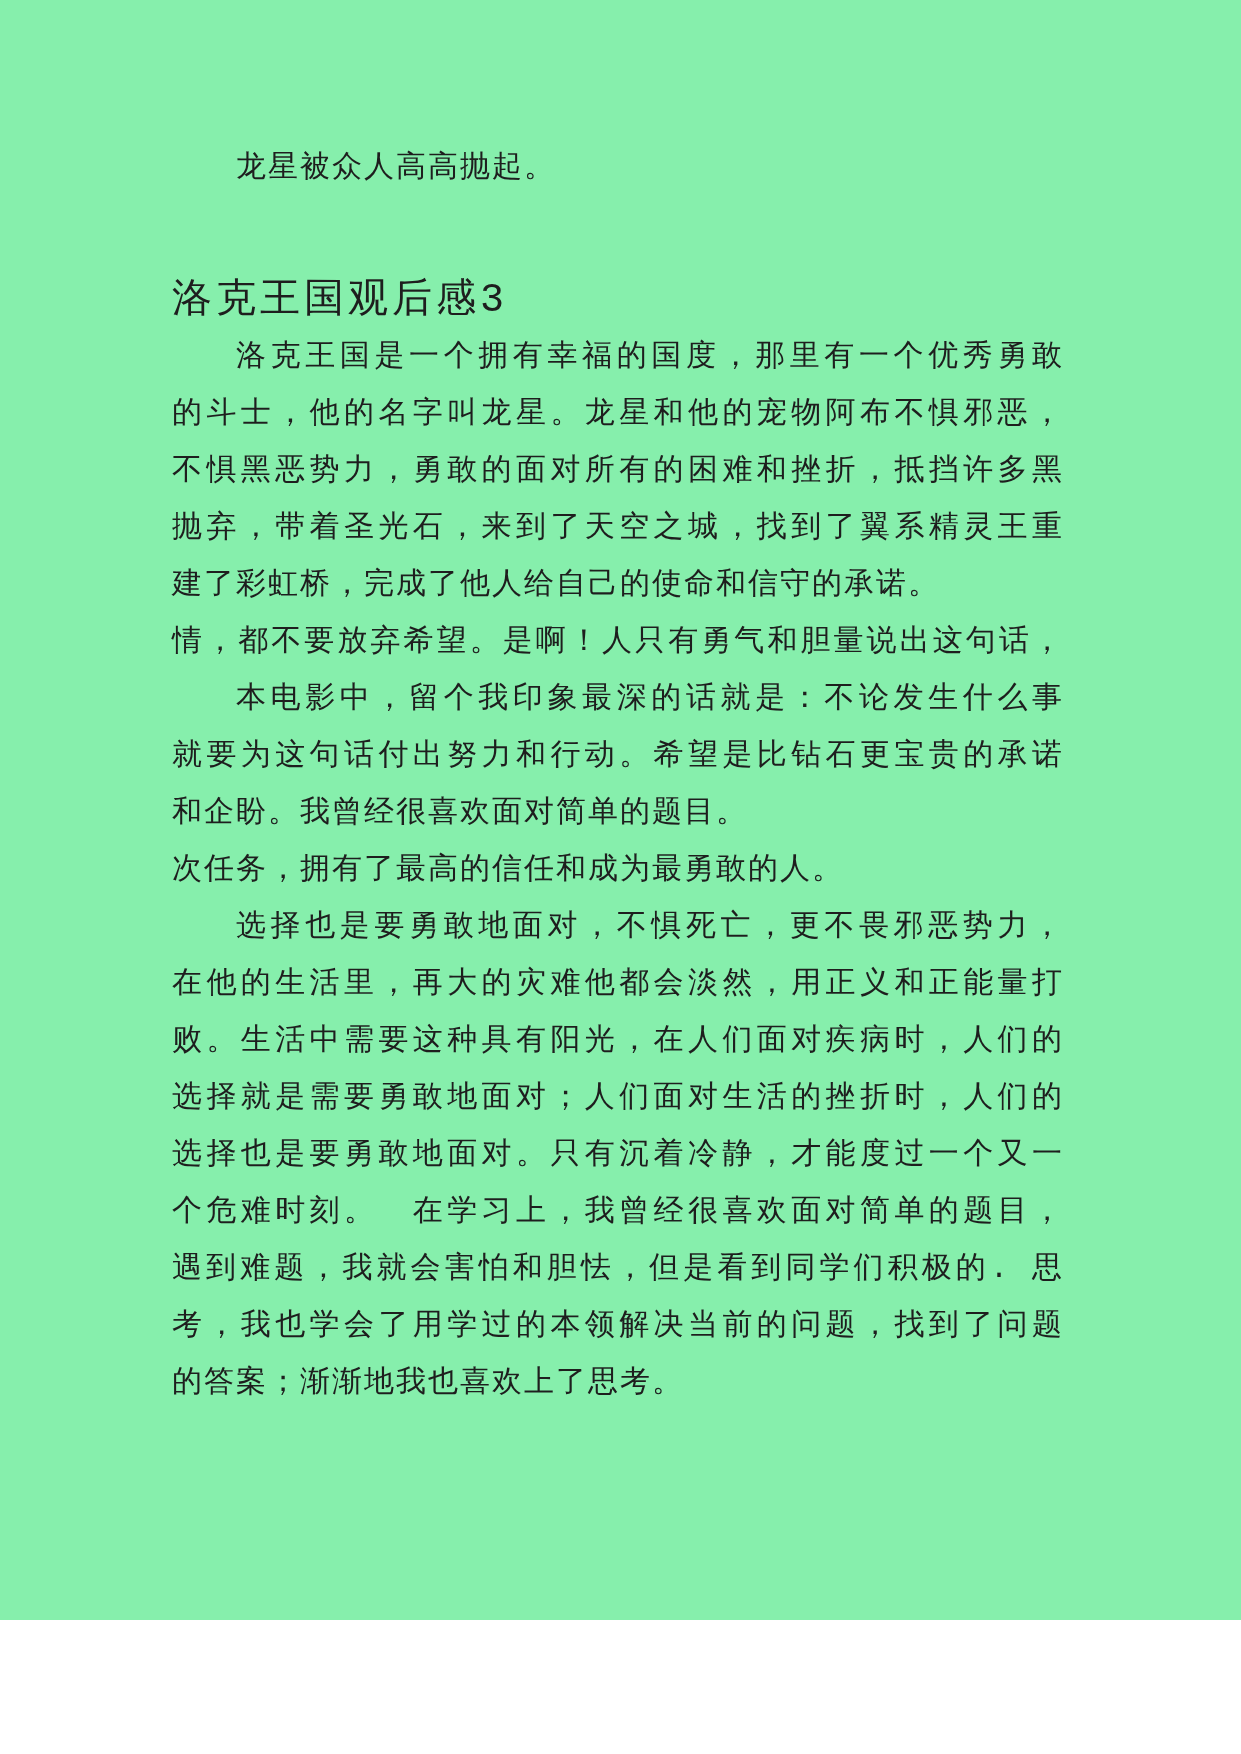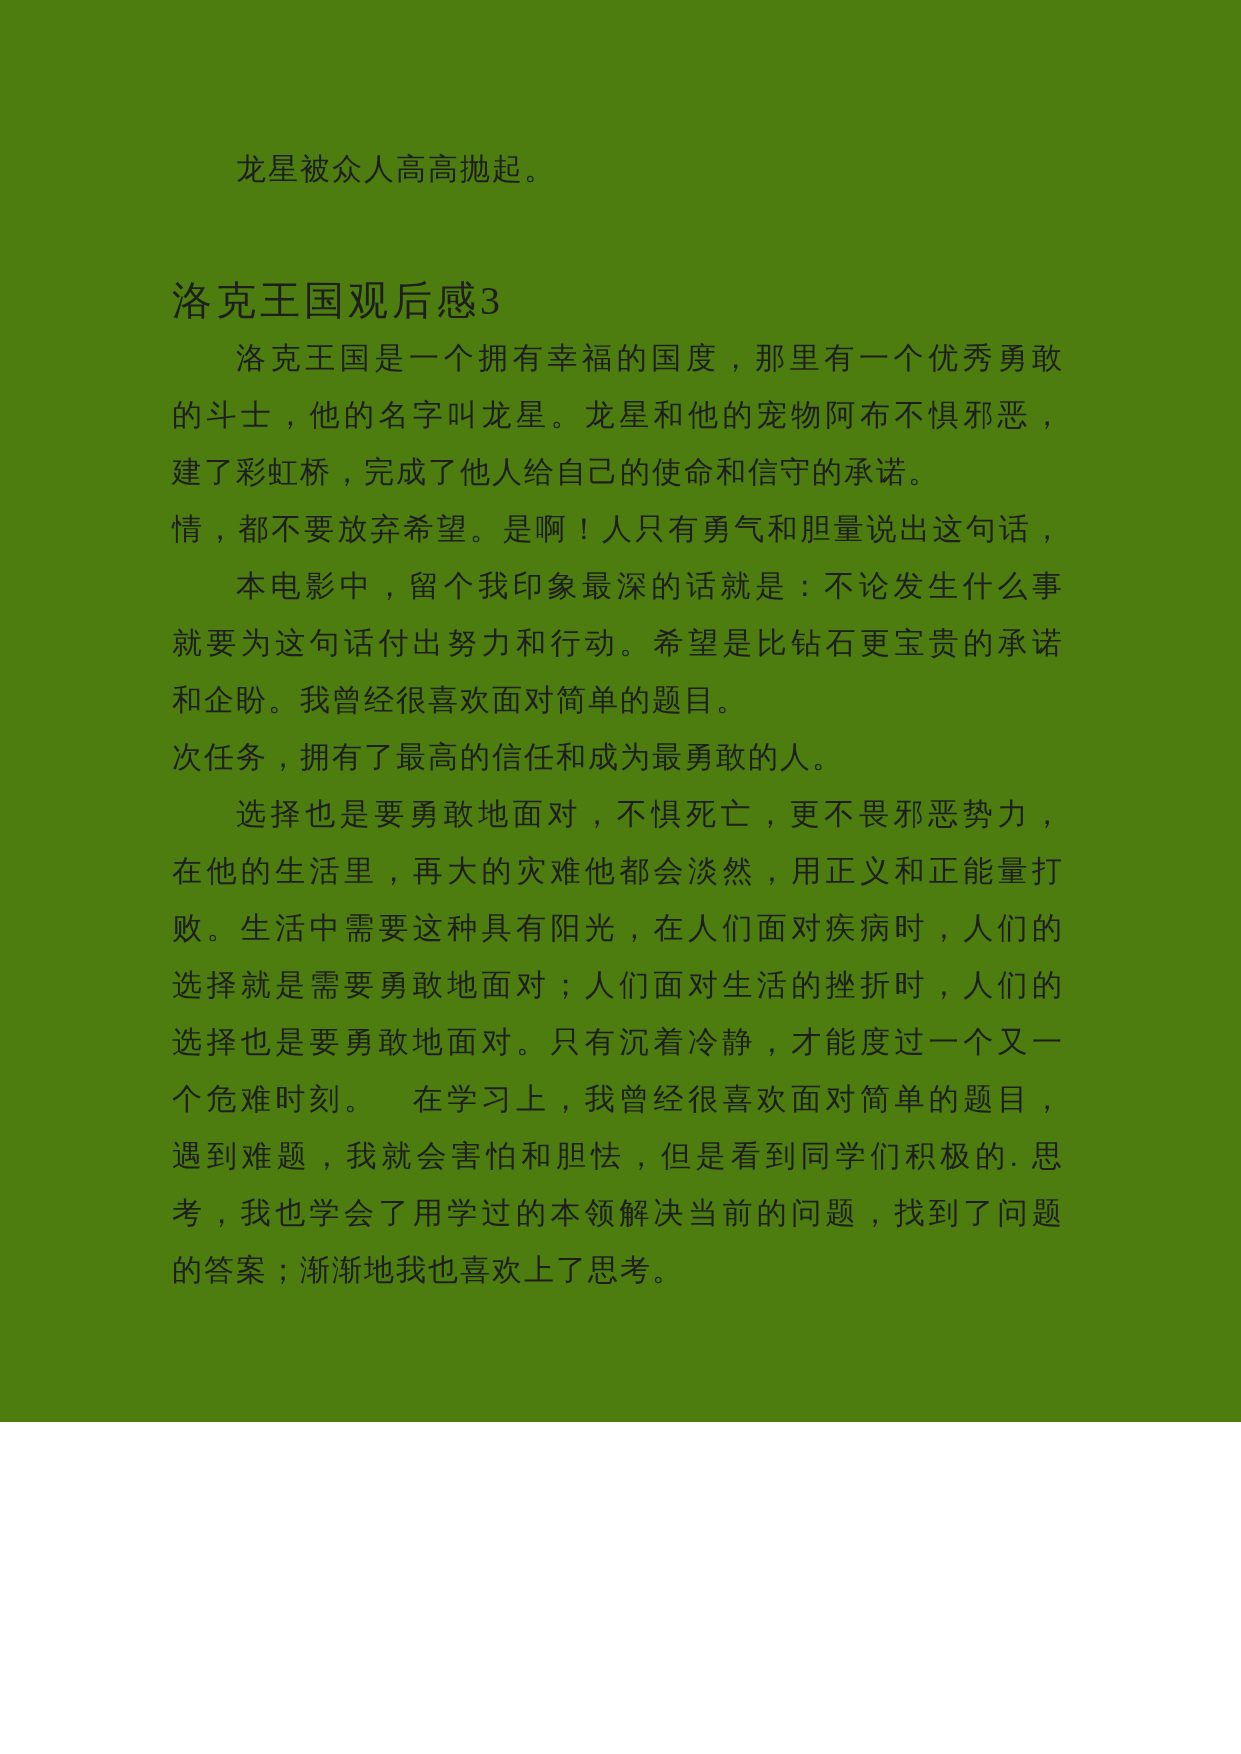--- a/index.html
+++ b/index.html
@@ -3,24 +3,24 @@
 <meta charset="utf-8">
 <style>
   html, body {
     margin: 0;
     padding: 0;
     background: #ffffff;
   }
   .page {
     position: relative;
     width: 1241px;
-    height: 1422px;
-    background: #4d7c0f;
+    height: 1620px;
+    background: #86efac;
     overflow: hidden;
-    font-family: Liberation Serif, serif;
+    font-family: Liberation Mono, monospace;
   }
   .content {
     position: absolute;
     left: 172px;
     top: 140px;
     width: 892px;
     color: #1e1e1e;
   }
   .line {
     font-size: 30px;
@@ -55,20 +55,22 @@
       <div>
         <div class="line indent">龙星被众人高高抛起。</div>
       </div>
       <div class="spacer-a"></div>
       <div>
         <div class="title-line">洛克王国观后感3</div>
       </div>
       <div>
         <div class="line indent stretch">洛克王国是一个拥有幸福的国度，那里有一个优秀勇敢</div>
         <div class="line stretch">的斗士，他的名字叫龙星。龙星和他的宠物阿布不惧邪恶，</div>
+        <div class="line stretch">不惧黑恶势力，勇敢的面对所有的困难和挫折，抵挡许多黑</div>
+        <div class="line stretch">抛弃，带着圣光石，来到了天空之城，找到了翼系精灵王重</div>
         <div class="line">建了彩虹桥，完成了他人给自己的使命和信守的承诺。</div>
       </div>
       <div>
         <div class="line stretch">情，都不要放弃希望。是啊！人只有勇气和胆量说出这句话，</div>
         <div class="line indent stretch">本电影中，留个我印象最深的话就是：不论发生什么事</div>
         <div class="line stretch">就要为这句话付出努力和行动。希望是比钻石更宝贵的承诺</div>
         <div class="line">和企盼。我曾经很喜欢面对简单的题目。</div>
       </div>
       <div>
         <div class="line">次任务，拥有了最高的信任和成为最勇敢的人。</div>

